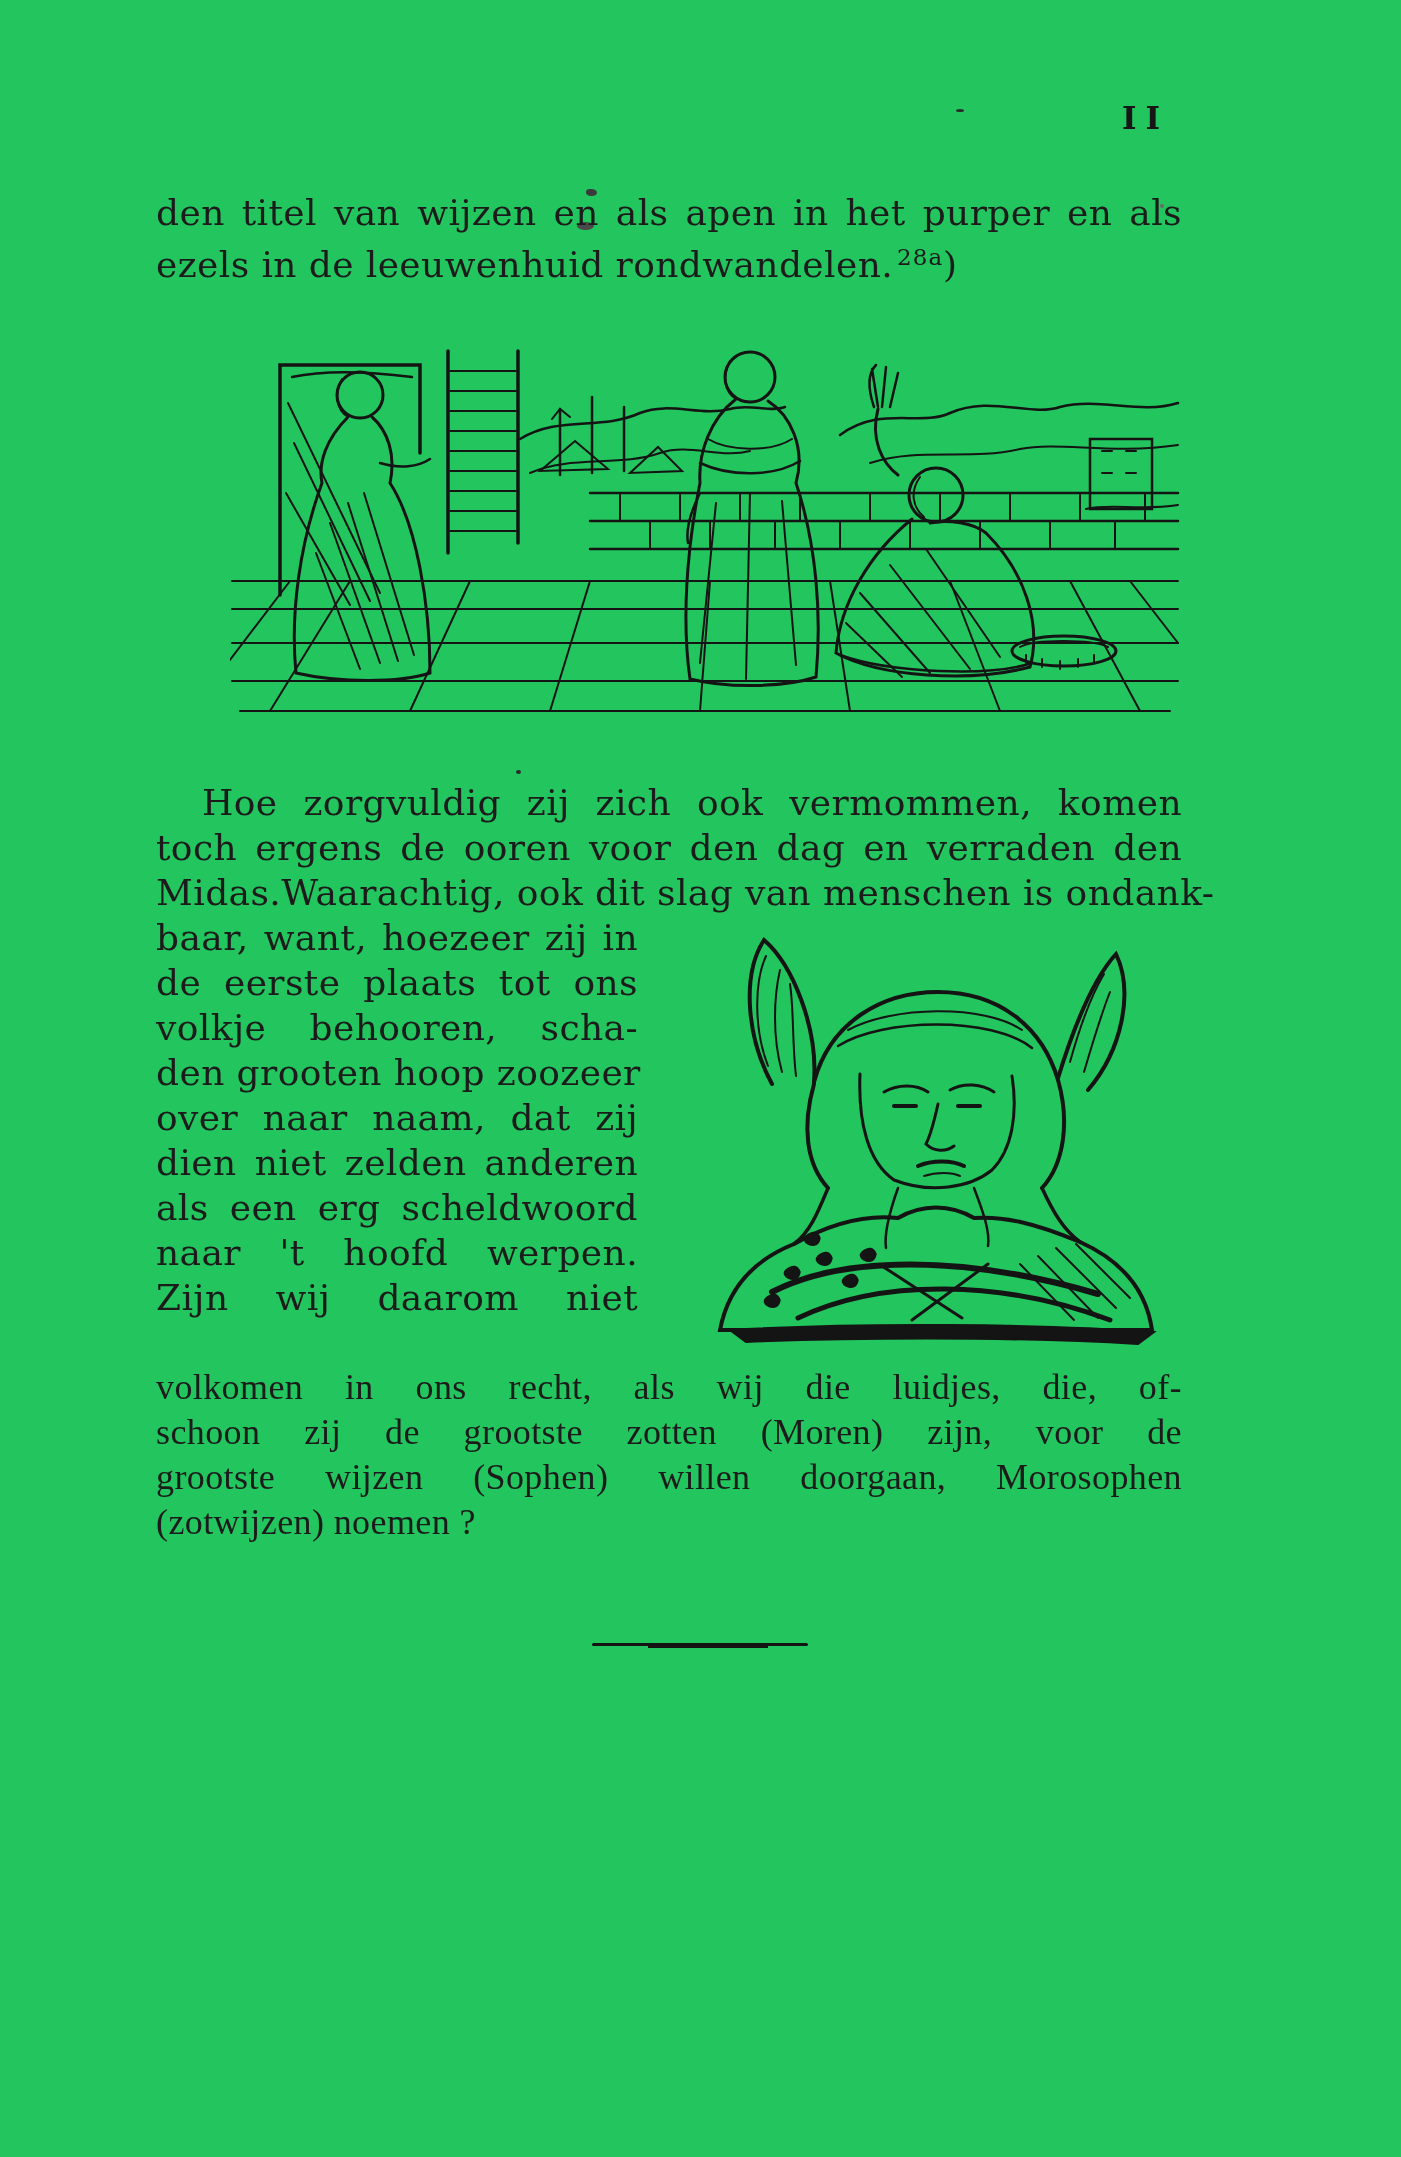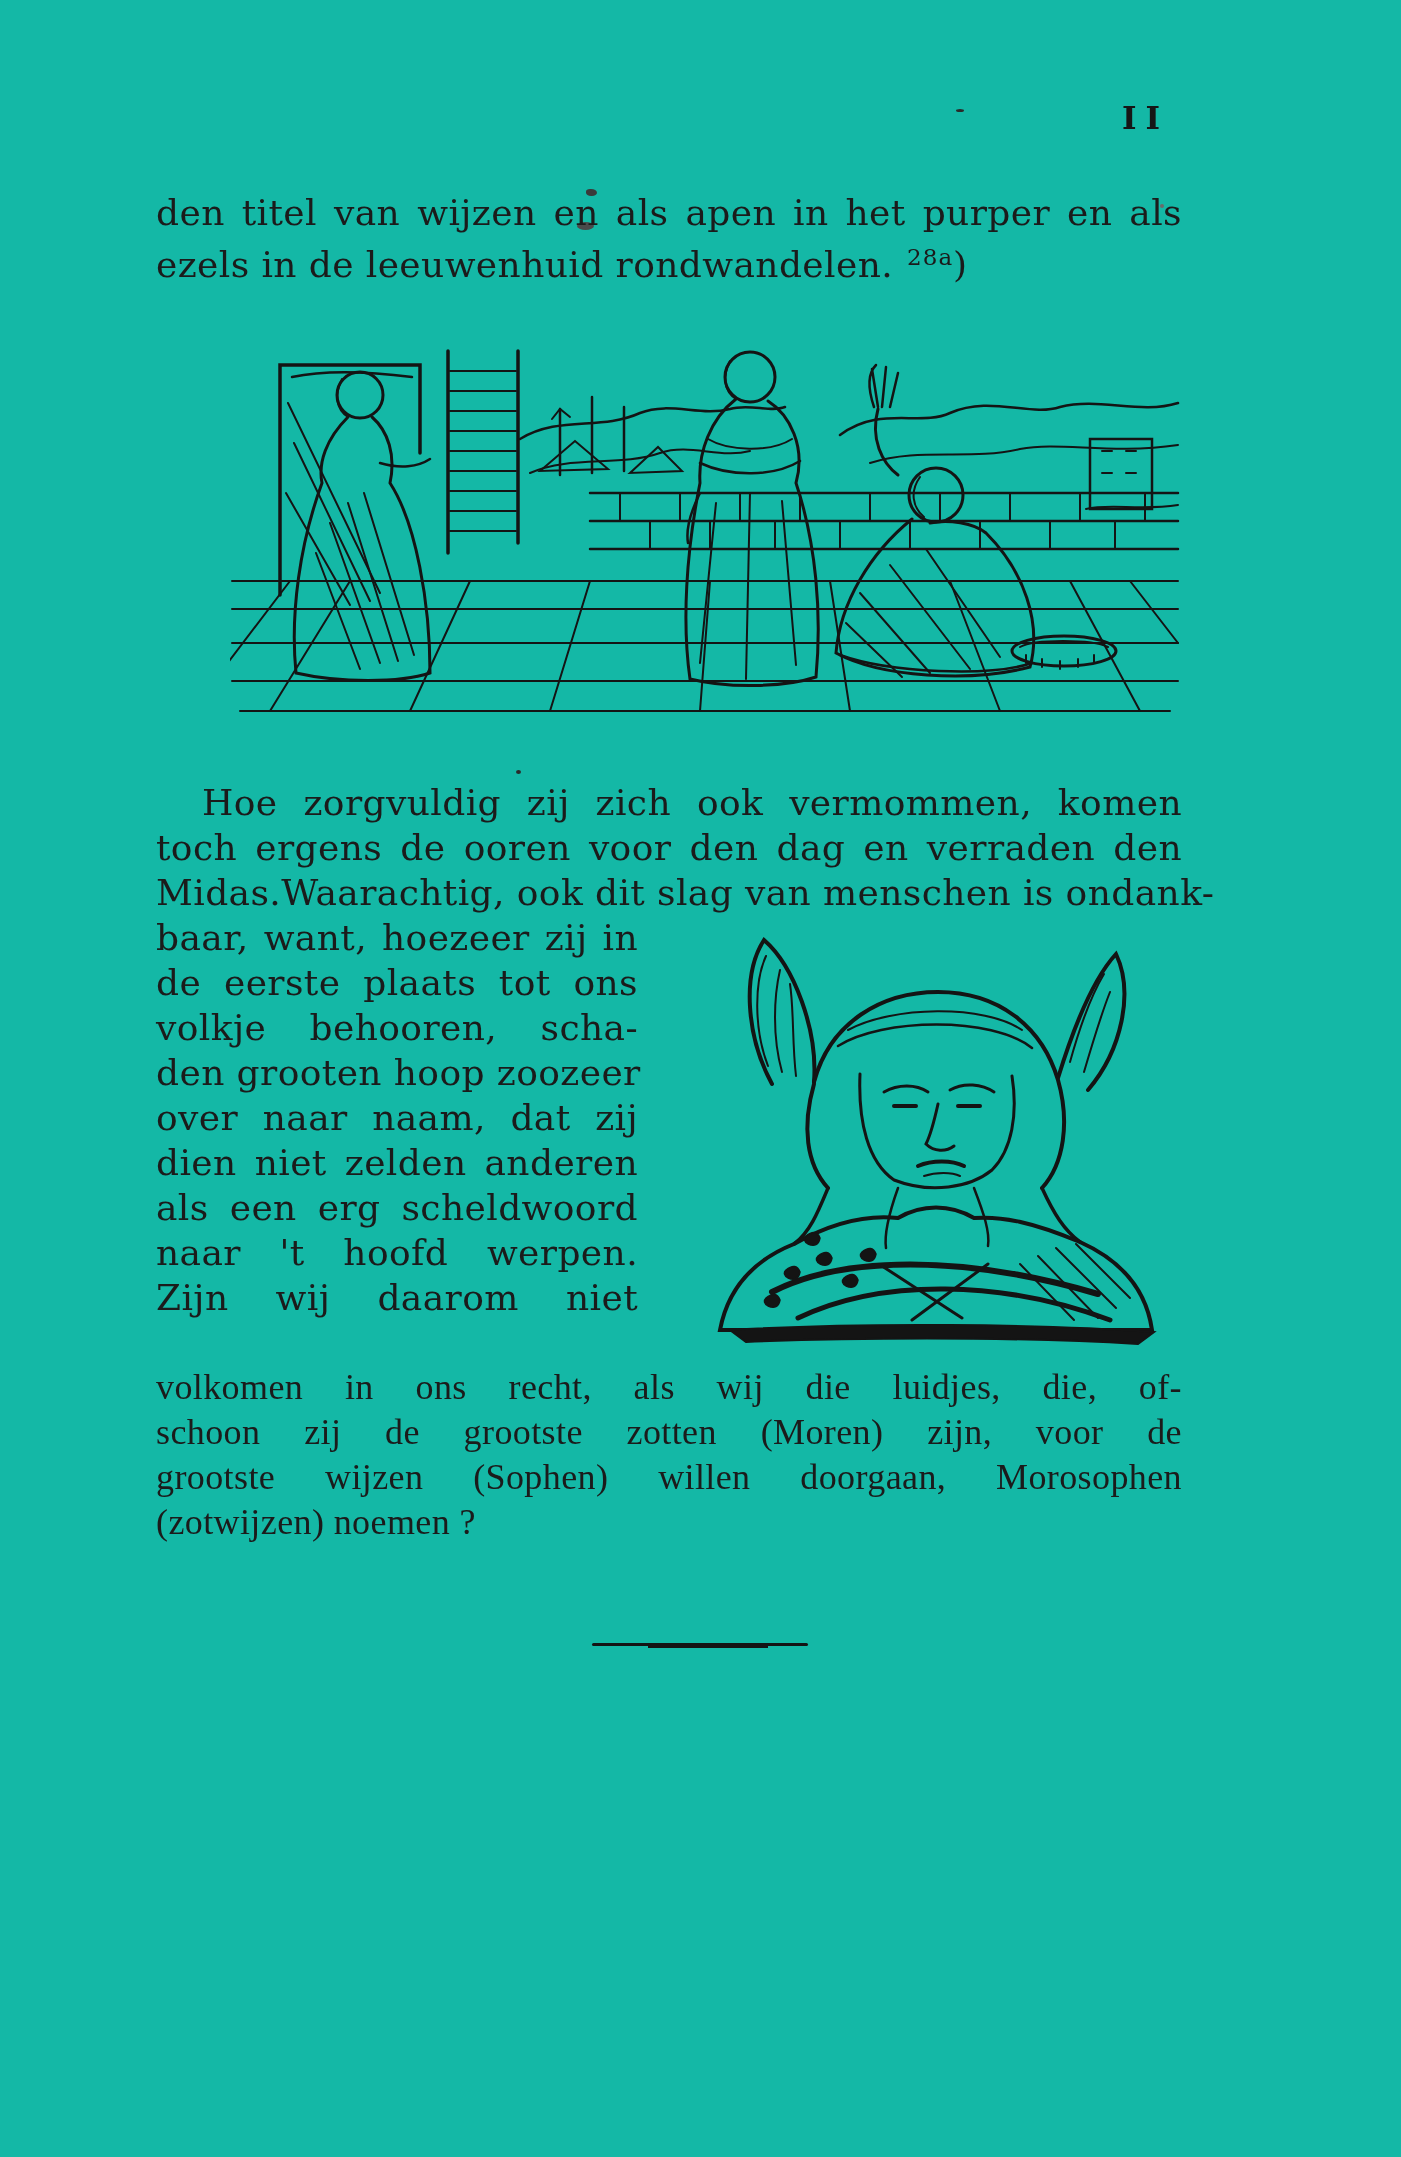--- a/index.html
+++ b/index.html
@@ -1,38 +1,38 @@
 <!DOCTYPE html>
 <html><head>
 <meta charset="utf-8">
 <style>
   html,body{margin:0;padding:0;background:#9a9a9a;}
   .page{
     position:relative;
     width:1401px;height:2157px;
-    background:#14b8a6;
+    background:#22c55e;
     font-family:"DejaVu Serif","Liberation Serif",serif;
     color:#1b1b1b;
     overflow:hidden;
   }
   .pagenum{
     position:absolute;left:1122px;top:100px;width:60px;
     font-size:31px;font-weight:700;letter-spacing:9px;
     color:#161616;
   }
   .tblock{position:absolute;font-size:36px;line-height:45px;letter-spacing:.4px;}
   .tline{
     text-align:justify;
     text-align-last:justify;
     height:45px;overflow:visible;white-space:nowrap;
   }
   .tline.no-just{text-align:left;text-align-last:left;}
   .indent{padding-left:46px;}
   sup.fn{
-    font-size:23px;vertical-align:12px;letter-spacing:1px;margin-left:14px;
+    font-size:23px;vertical-align:12px;letter-spacing:1px;margin-left:4px;
     font-weight:400;
   }
   .illo{position:absolute;}
   .illo svg{display:block;width:100%;height:100%;}
   .divider{
     position:absolute;left:592px;top:1643px;width:216px;height:3px;
     background:#141414;border-radius:2px;
   }
   .divider-b{
     position:absolute;left:648px;top:1646px;width:120px;height:2px;

